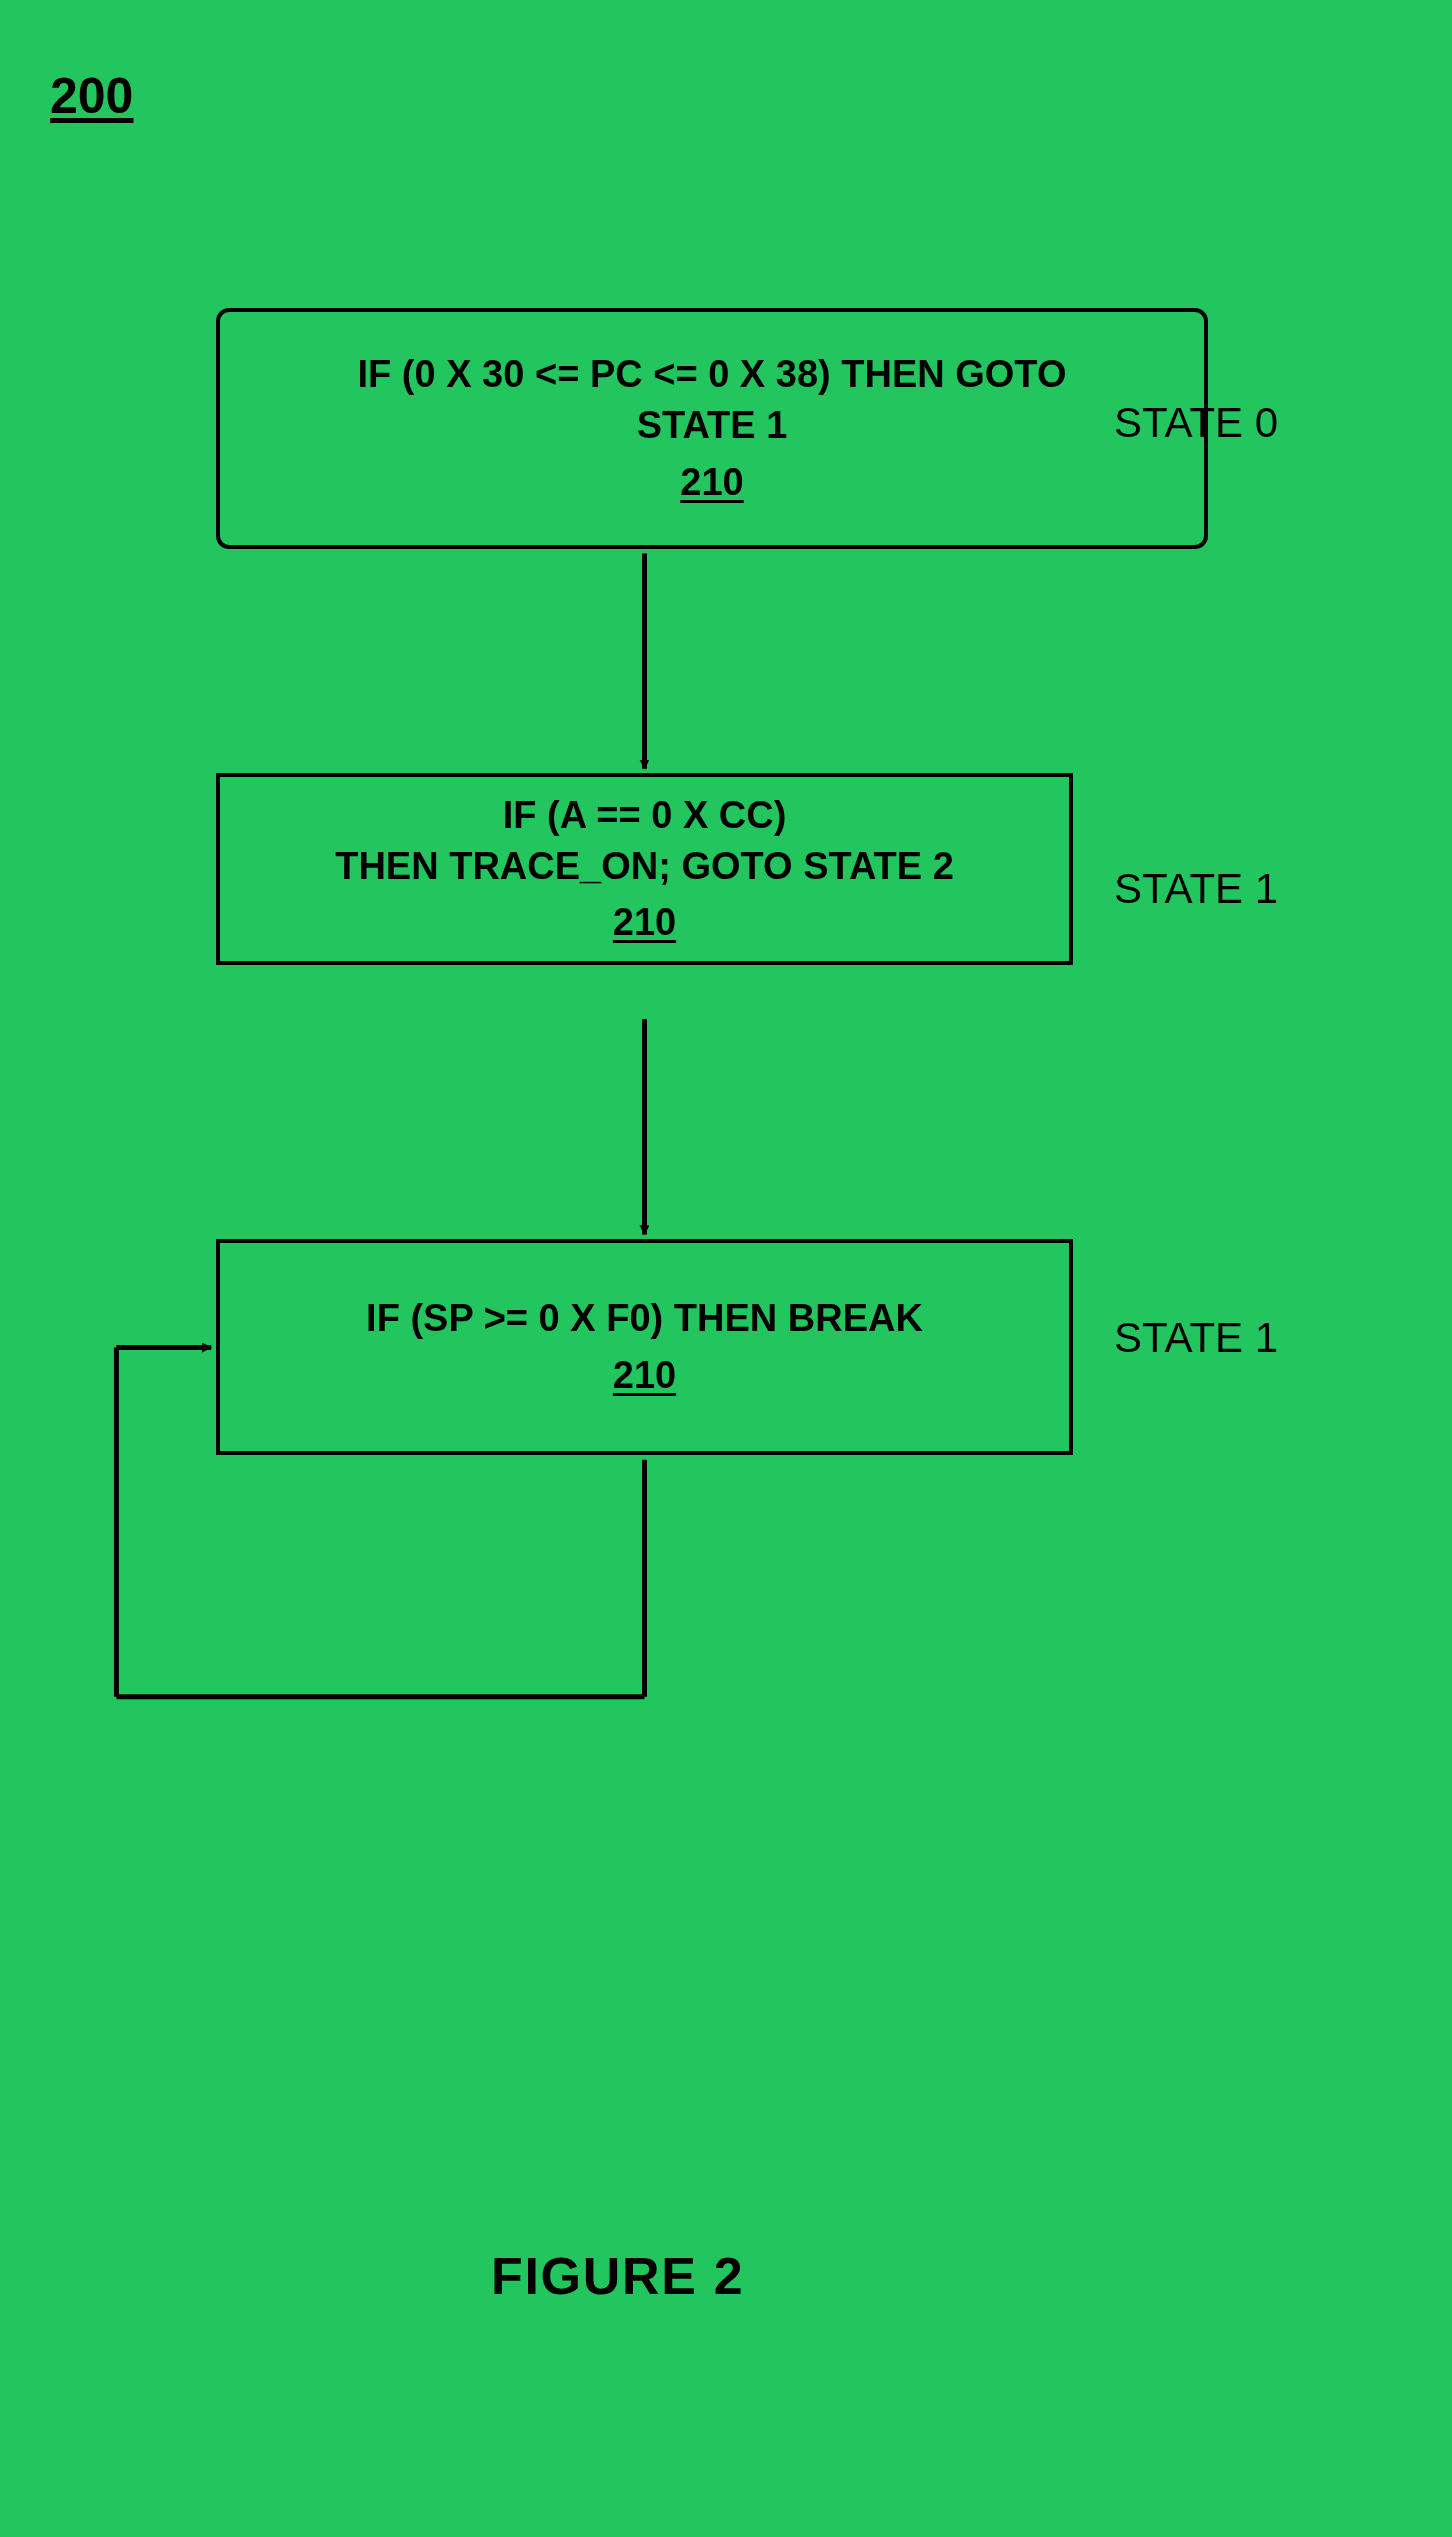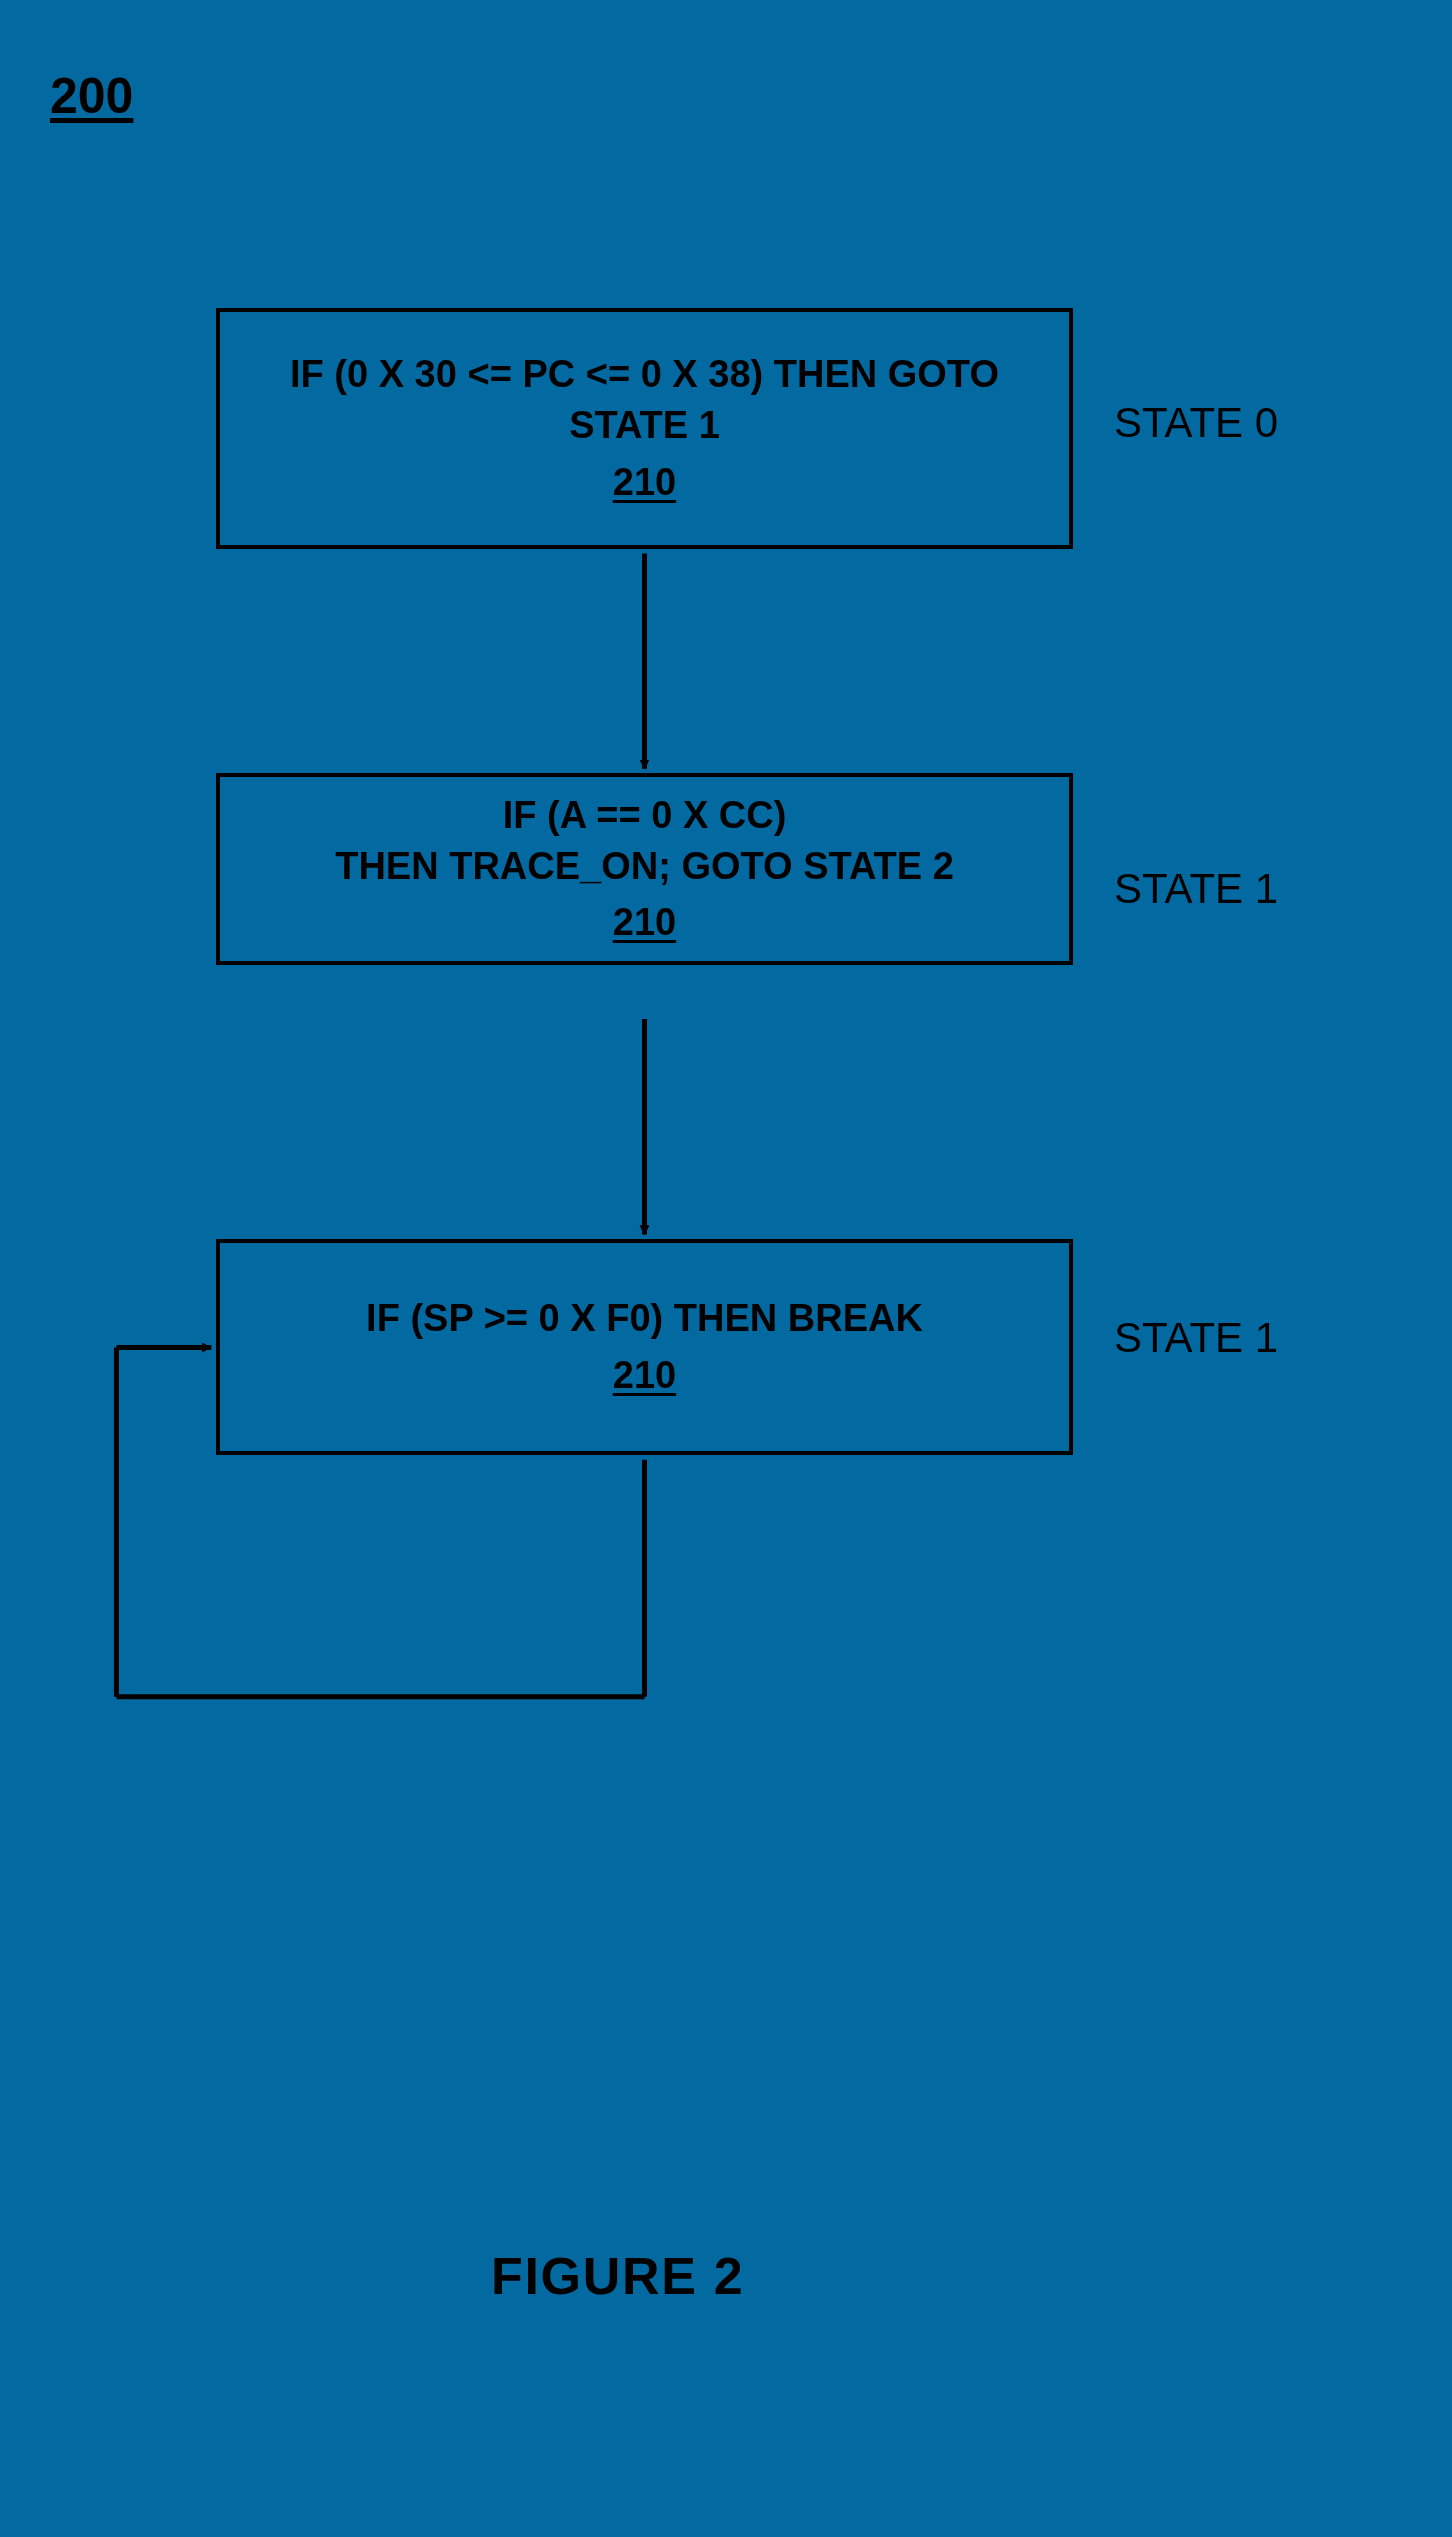--- a/index.html
+++ b/index.html
@@ -6,21 +6,21 @@
     margin: 0;
     padding: 0;
     background: #ffffff;
     font-family: Arial, Helvetica, sans-serif;
     color: #000000;
   }
   .page {
     position: relative;
     width: 1452px;
     height: 2538px;
-    background: #0369a1;
+    background: #22c55e;
   }
   .fig-number {
     position: absolute;
     font-weight: 900;
     font-size: 50px;
     text-decoration: underline;
     text-underline-offset: 5px;
   }
   .state-box {
     position: absolute;
@@ -63,21 +63,21 @@
     pointer-events: none;
   }
 </style>
 </head>
 <body>
 
 <div class="page">
 
   <div class="fig-number" style="left:50px; top:67px;">200</div>
 
-  <div class="state-box" style="left:216px; top:308px; width:857px; height:241px;">
+  <div class="state-box" style="left:216px; top:308px; width:992px; height:241px;border-radius:13px;">
     <div>IF (0 X 30 &lt;= PC &lt;= 0 X 38) THEN GOTO</div>
     <div>STATE 1</div>
     <div class="ref">210</div>
   </div>
   <div class="state-label" style="left:1114px; top:399px;">STATE 0</div>
 
   <div class="state-box" style="left:216px; top:773px; width:857px; height:192px;">
     <div>IF (A == 0 X CC)</div>
     <div>THEN TRACE_ON; GOTO STATE 2</div>
     <div class="ref">210</div>

